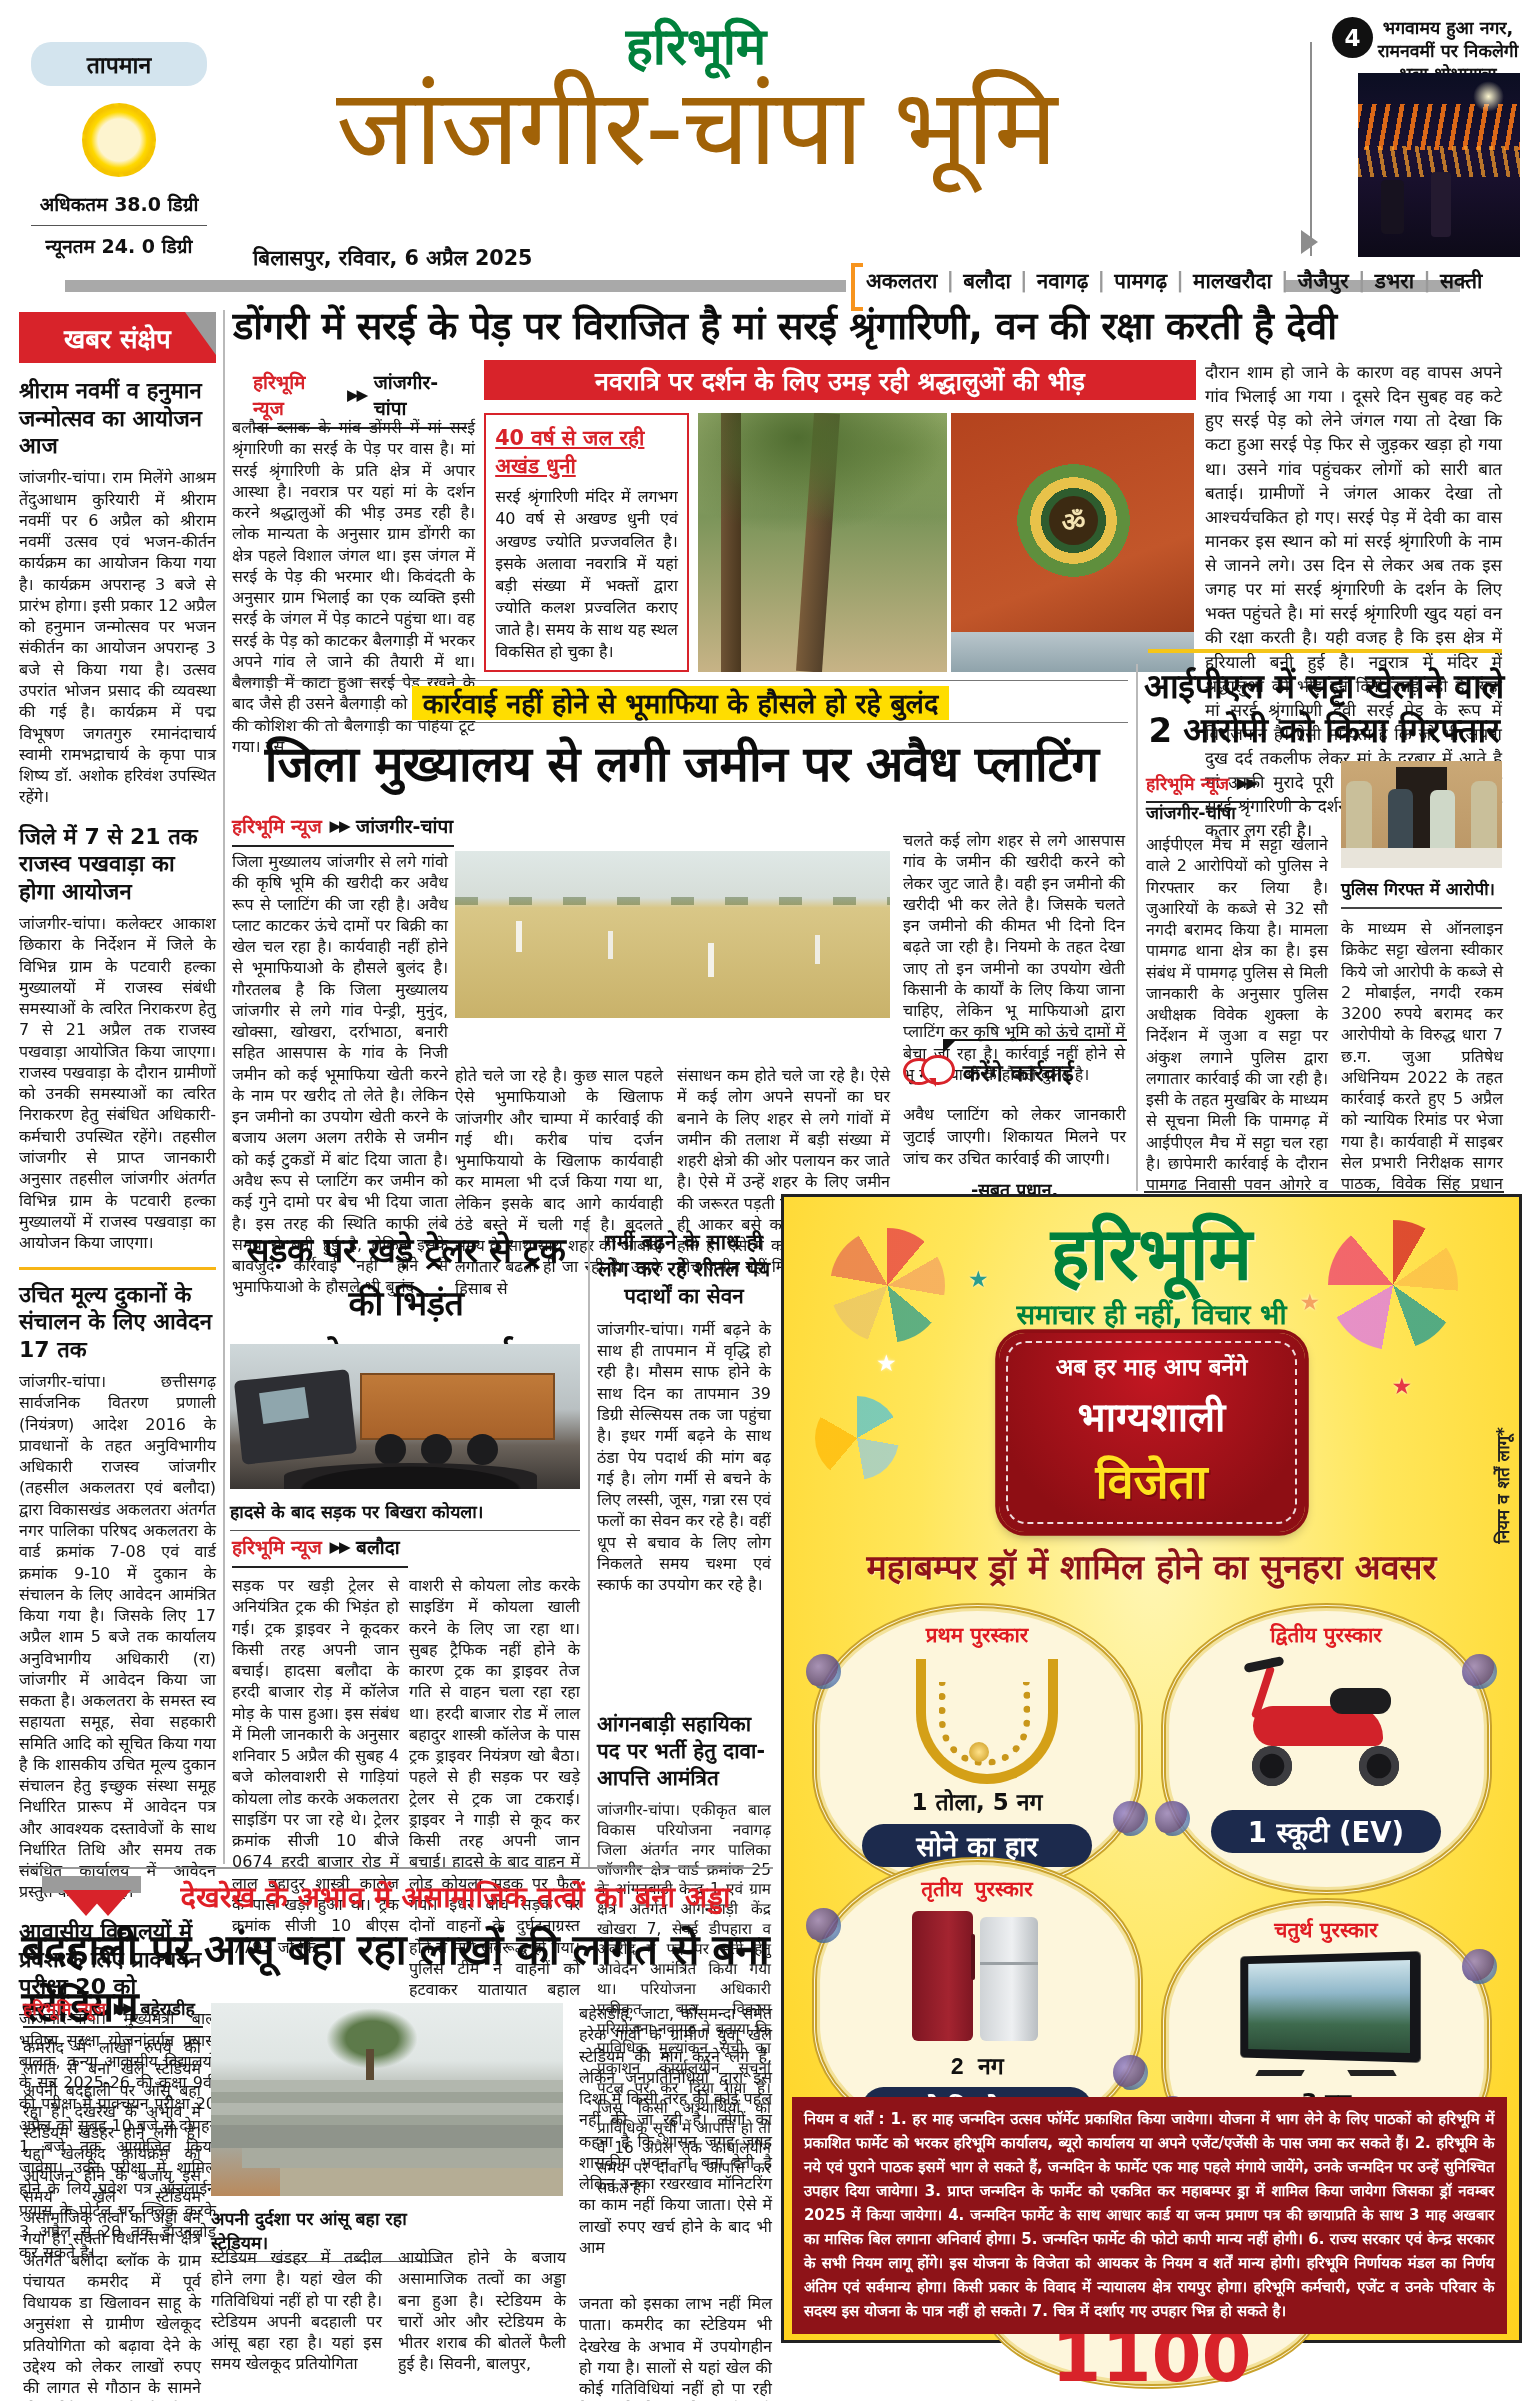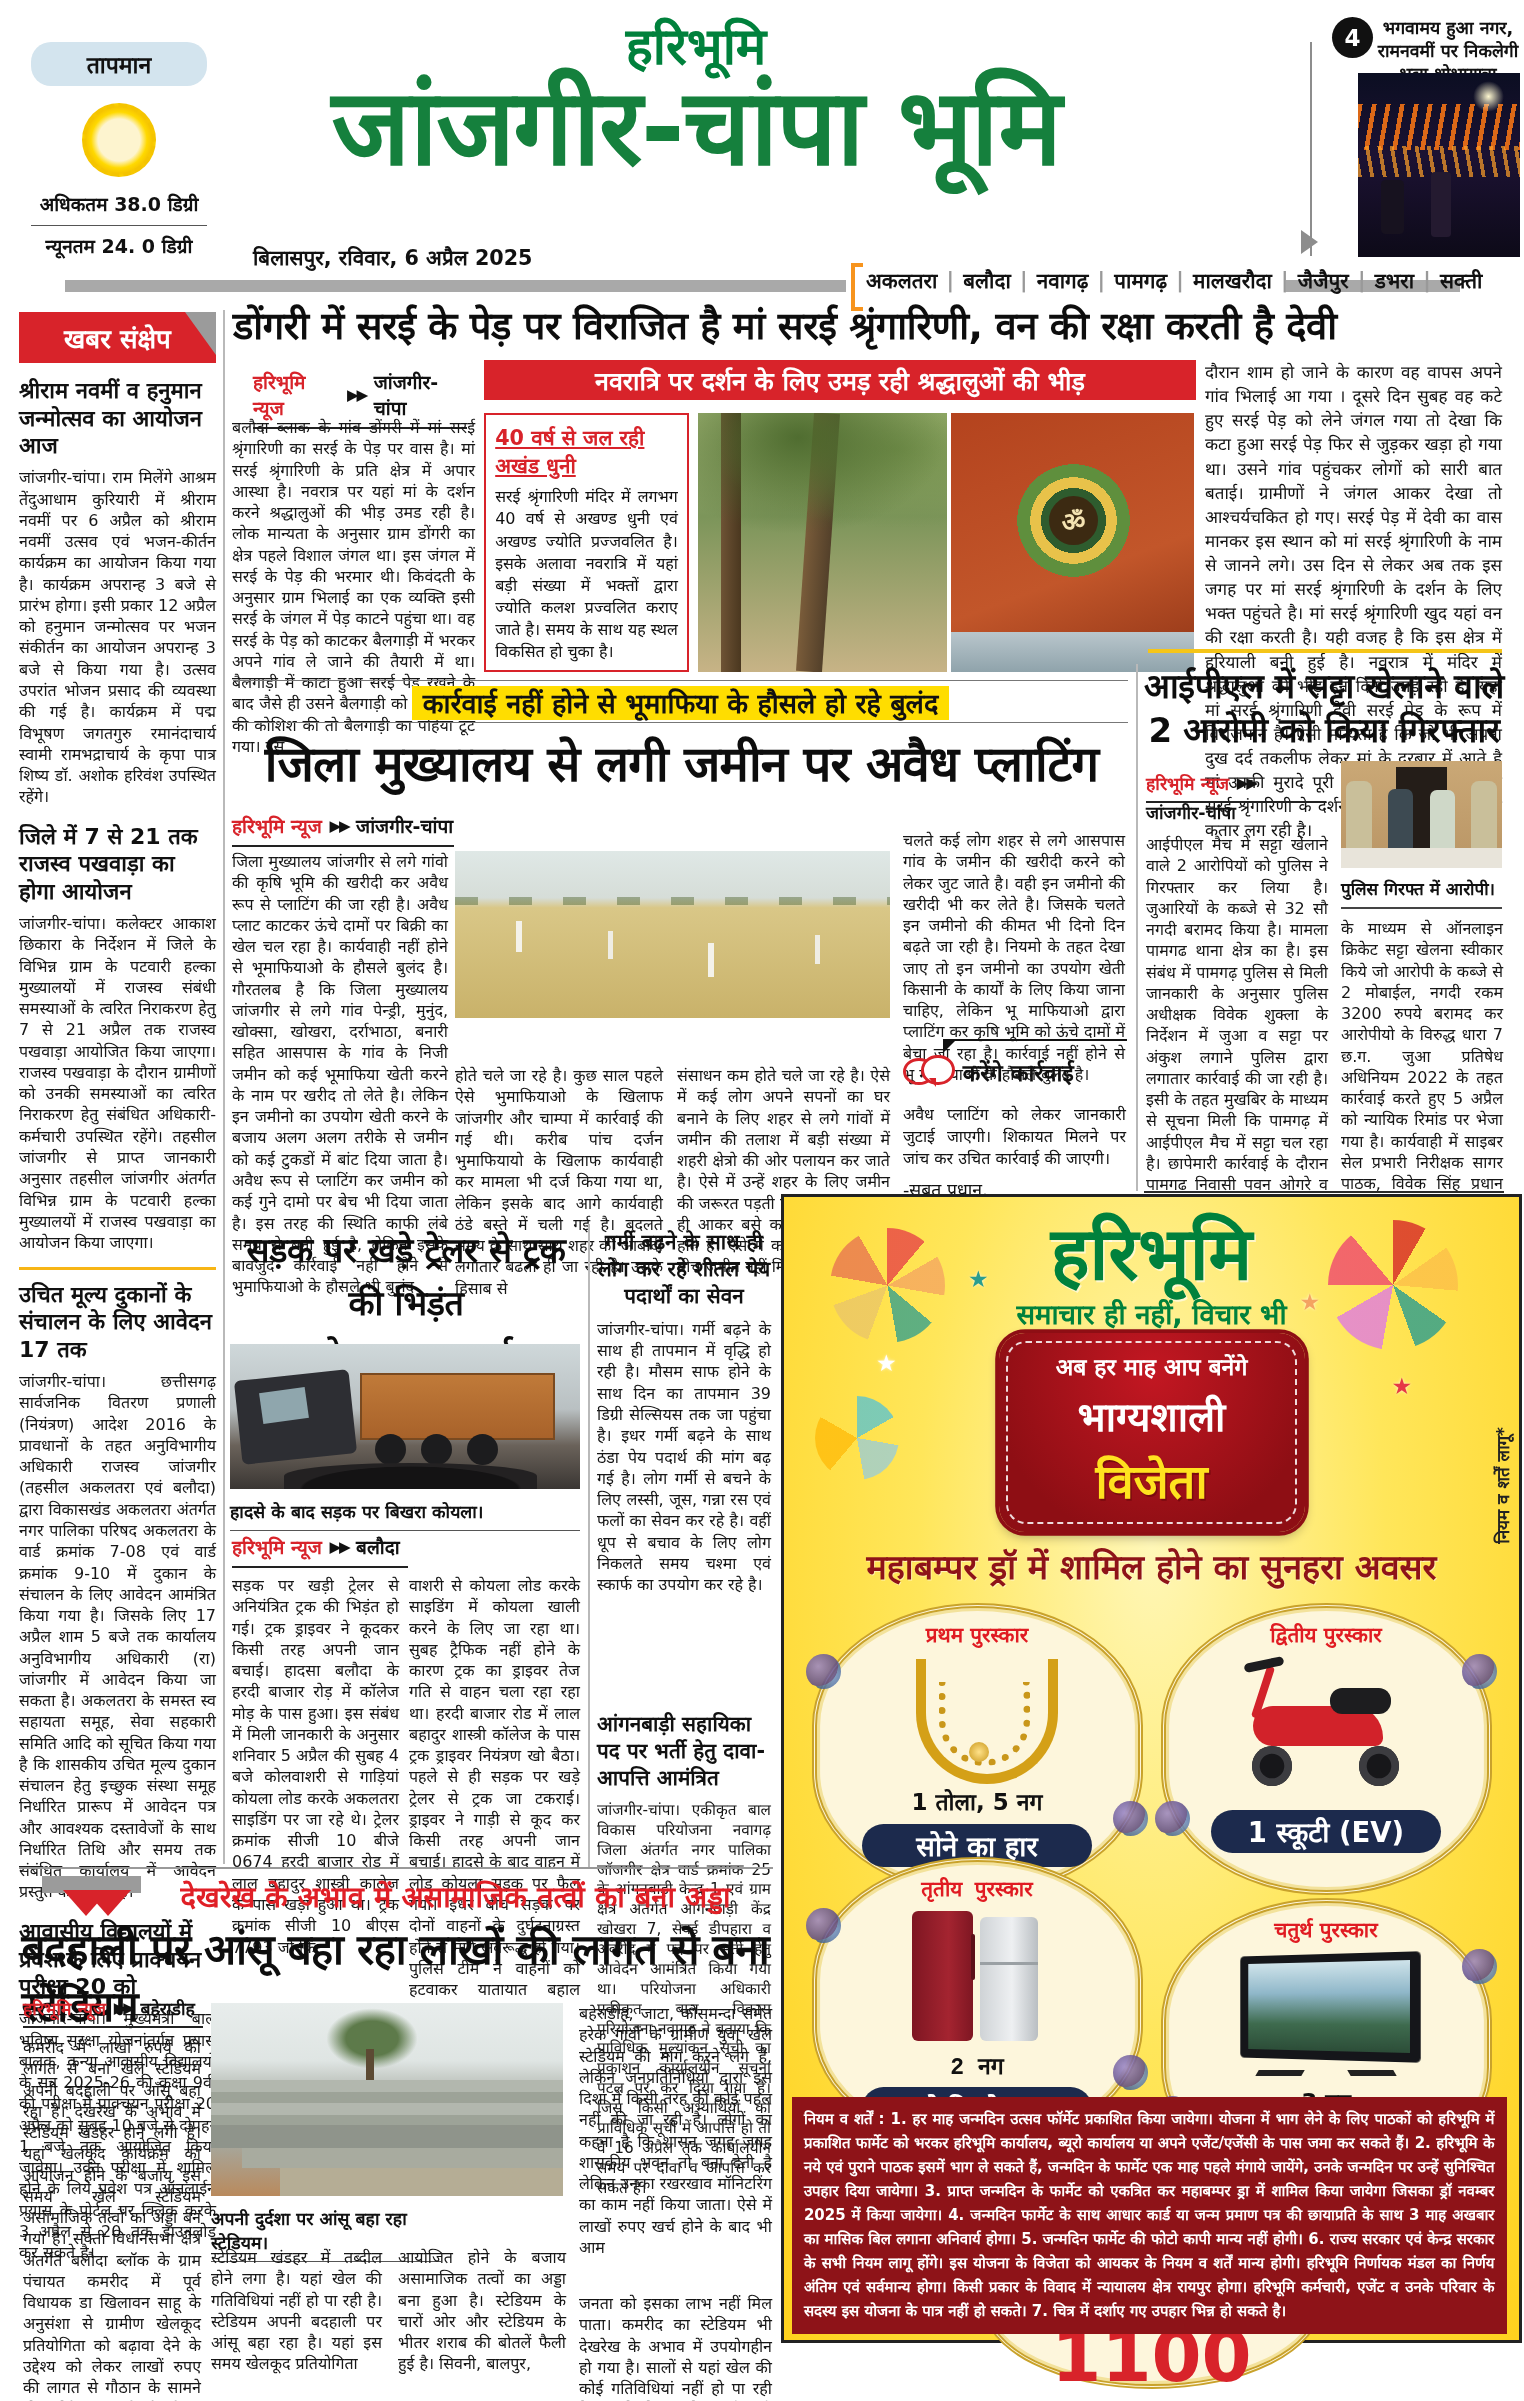--- a/index.html
+++ b/index.html
@@ -34,21 +34,21 @@
 
   <div class="abs" style="left:31px;top:42px;width:176px;">
     <div style="background:#d3e4ee;border-radius:20px;padding:6.1px 0;text-align:center;font-weight:bold;font-size:23px;">तापमान</div>
     <div style="width:66px;height:66px;margin:17px auto 13.8px;border-radius:50%;background:radial-gradient(circle,#fdf4cf 45%,#ffd900 60%,#f7c700 70%);border:4.6px dashed #f4c400;"></div>
     <div style="font-weight:bold;font-size:19px;text-align:center;border-bottom:1.5px solid #555;padding-bottom:7.7px;">अधिकतम 38.0 डिग्री</div>
     <div style="font-weight:bold;font-size:19px;text-align:center;padding-top:7.7px;">न्यूनतम 24. 0 डिग्री</div>
   </div>
 
   <div class="abs" style="left:298px;top:21.4px;width:796px;text-align:center;">
     <div style="color:#00813c;font-weight:bold;font-size:51px;line-height:1;">हरिभूमि</div>
-    <div style="color:#15803d;font-weight:bold;font-size:106px;line-height:1.05;letter-spacing:-1.5px;">जांजगीर-चांपा भूमि</div>
+    <div style="color:#a16207;font-weight:normal;font-size:106px;line-height:1.05;letter-spacing:-1.5px;">जांजगीर-चांपा भूमि</div>
   </div>
 
   <div class="abs" style="left:253px;top:243px;font-weight:bold;font-size:20.7px;">बिलासपुर, रविवार, 6 अप्रैल  2025</div>
 
   <div class="abs gray-bar" style="left:65px;top:280px;width:781px;height:11.5px;"></div>
   <div class="abs gray-bar" style="left:1286px;top:280px;width:174px;height:11.5px;"></div>
   <div class="abs" style="left:851px;top:263px;width:7.7px;height:40px;border-left:4.6px solid #f7941d;border-top:4.6px solid #f7941d;border-bottom:4.6px solid #f7941d;"></div>
   <div class="abs" style="left:866px;top:266px;width:417px;display:flex;align-items:center;gap:9.2px;font-weight:bold;font-size:20.7px;white-space:nowrap;">
     <span>अकलतरा</span>
       <span style="color:#999;">|</span>
@@ -201,21 +201,21 @@
     <div style="width:0;height:0;border-right:12.2px solid transparent;border-top:12.2px solid #111;margin-left:40px;"></div>
     <div style="display:flex;align-items:center;gap:10.7px;margin-top:1.5px;">
       <div style="position:relative;width:49px;height:34px;">
         <div style="position:absolute;left:0;top:3.1px;width:26px;height:21.4px;border:3.1px solid #d8232a;border-radius:50%;"></div>
         <div style="position:absolute;left:18.4px;top:0;width:27.5px;height:24.5px;border:3.1px solid #d8232a;border-radius:50%;background:#fff;"></div>
         <div style="position:absolute;left:26px;top:23px;width:0;height:0;border-left:7.7px solid transparent;border-top:9.2px solid #d8232a;"></div>
       </div>
       <div style="font-weight:bold;font-size:23px;">करेंगे कार्रवाई</div>
     </div>
     <div class="jt" style="margin-top:15px;font-size:16px;line-height:1.4;">अवैध प्लाटिंग को लेकर जानकारी  जुटाई  जाएगी। शिकायत  मिलने पर  जांच कर उचित कार्रवाई की जाएगी।</div>
-    <div style="text-align:left;font-weight:normal;font-size:17.6px;margin-top:6.1px;">-सुब्रत प्रधान,</div>
+    <div style="text-align:center;font-weight:bold;font-size:17.6px;margin-top:6.1px;">-सुब्रत प्रधान,</div>
     <div style="text-align:right;font-weight:bold;font-size:17.6px;">एसडीएम, जांजगीर</div>
     <div style="height:6.1px;background:#b5b5b5;margin-top:10.7px;"></div>
   </div>
 
   <div class="abs headline center" style="left:230px;top:1224px;width:352px;font-size:34px;line-height:1.55;">
     <div>सड़क पर खड़े ट्रेलर से ट्रक की भिड़ंत</div>
     <div>ड्राइवर ने कूदकर बचाई जान</div>
   </div>
 
   <div class="abs photo" style="left:230px;top:1344px;width:350px;height:145px;background:linear-gradient(180deg,#cfd8da 0%,#b9c0c2 45%,#6a625a 70%,#3a3633 100%);">

